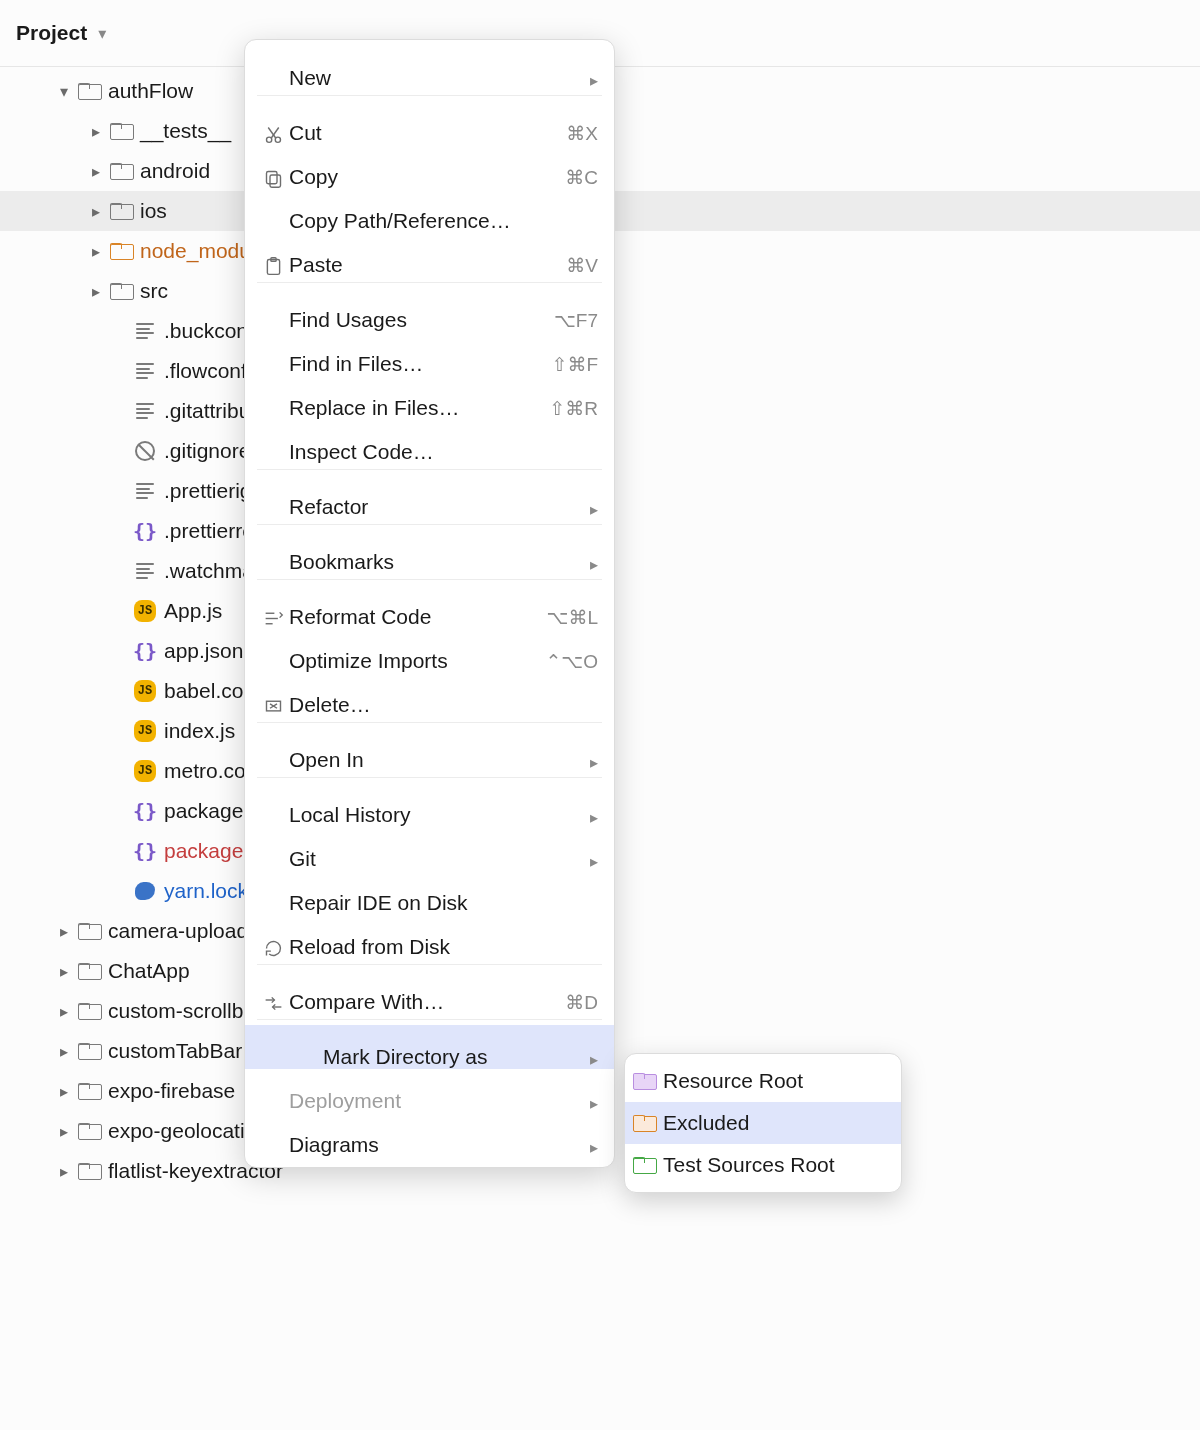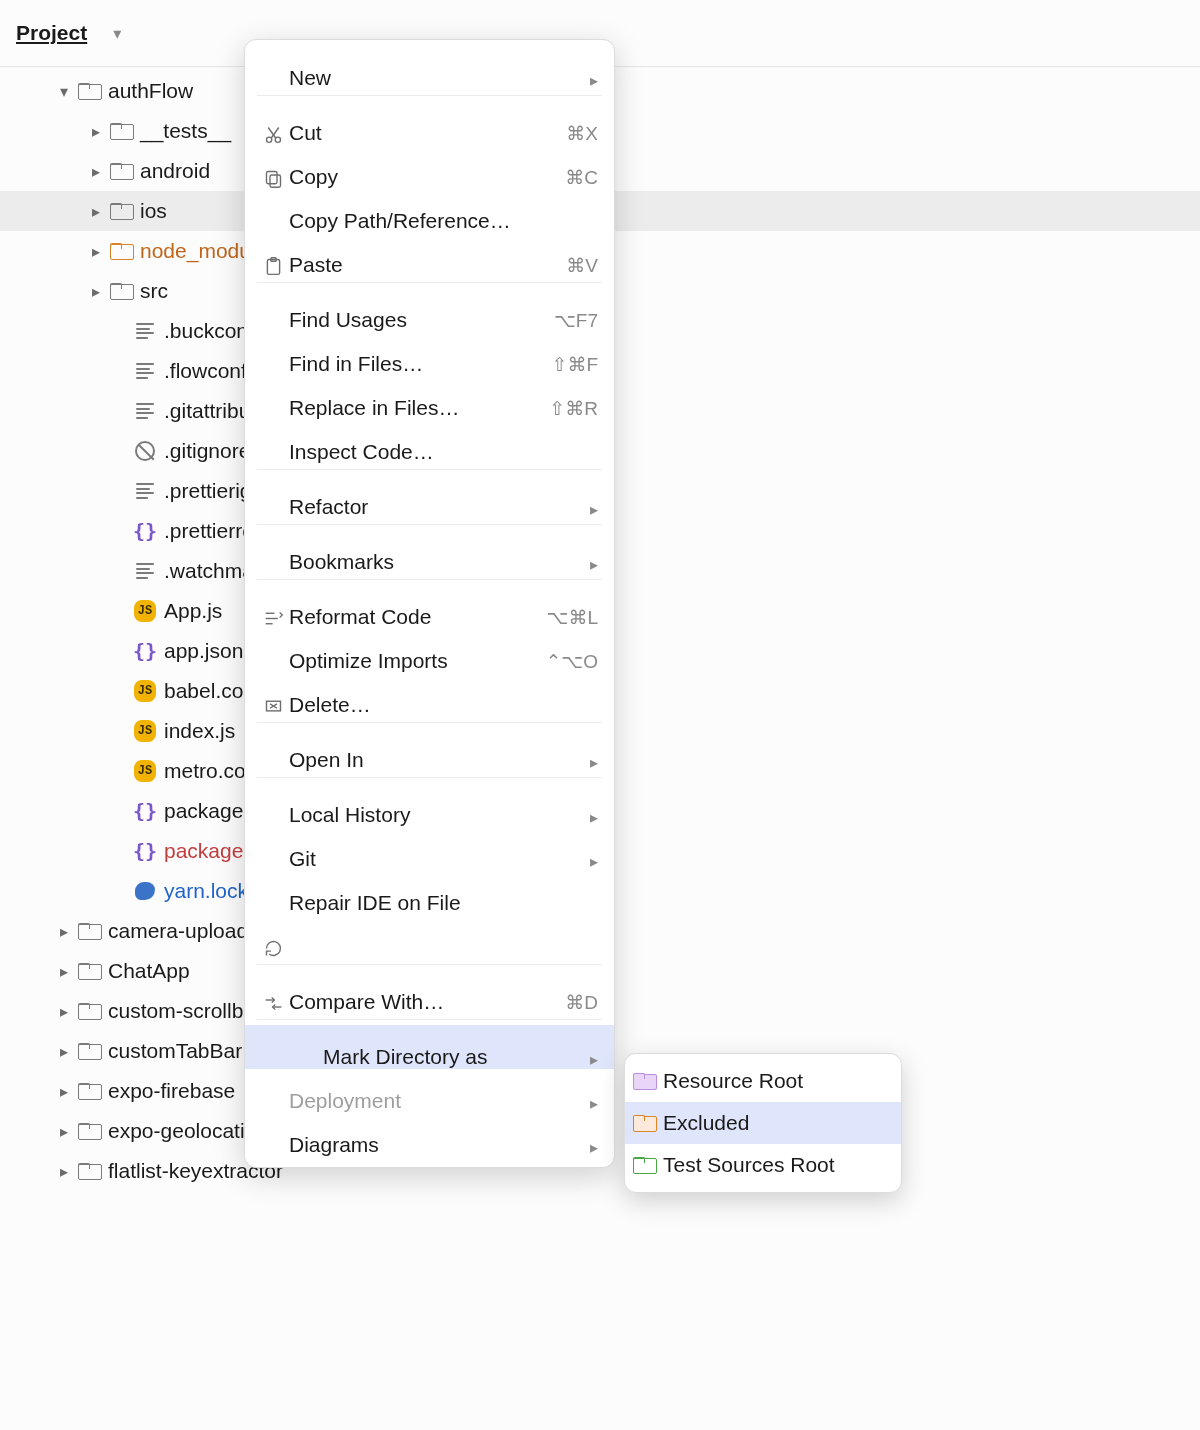--- a/index.html
+++ b/index.html
@@ -21,22 +21,21 @@
     height: 67px;
     display: flex;
     align-items: center;
     padding: 0 16px;
     border-bottom: 1px solid #e6e6e6;
     background: #fcfcfc;
   }
   .header .title {
     font-weight: 600;
     font-size: 21px;
-    margin-right: 26px;
-    text-decoration: underline;
+    margin-right: 11px;
   }
   .header .chev {
     color: #888;
     font-size: 16px;
   }
   .tree {
     padding-top: 4px;
     white-space: nowrap;
   }
   .row {
@@ -565,29 +564,30 @@
         <span class="mlabel">Local History</span>
         <span class="marrow">▸</span>
       </div>
       <div class="mrow">
         <span class="micon"></span>
         <span class="mlabel">Git</span>
         <span class="marrow">▸</span>
       </div>
       <div class="mrow">
         <span class="micon"></span>
-        <span class="mlabel">Repair IDE on File</span>
+        <span class="mlabel">Repair IDE on Disk</span>
       </div>
       <div class="mrow">
         <span class="micon">
           <svg viewBox="0 0 24 24">
             <path d="M4 12a8 8 0 1 1 3 6.2"></path>
             <path d="M4 20v-5h5"></path>
           </svg>
         </span>
+        <span class="mlabel">Reload from Disk</span>
       </div>
       <div class="msep"></div>
       <div class="mrow">
         <span class="micon">
           <svg viewBox="0 0 24 24">
             <path d="M3 8h10"></path>
             <path d="M10 5l3 3-3 3"></path>
             <path d="M21 16H11"></path>
             <path d="M14 13l-3 3 3 3"></path>
           </svg>

